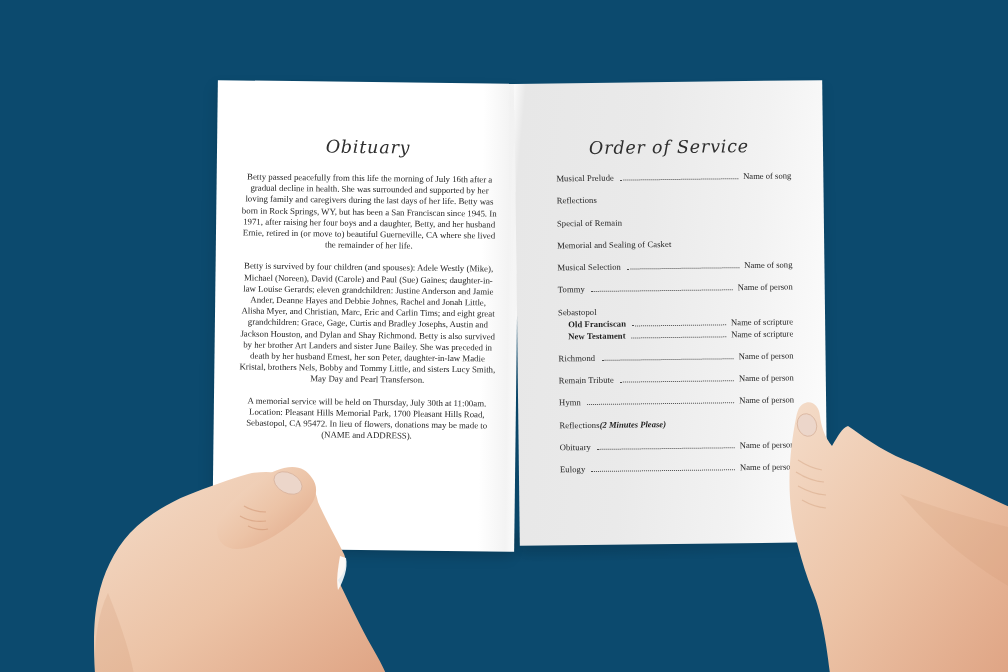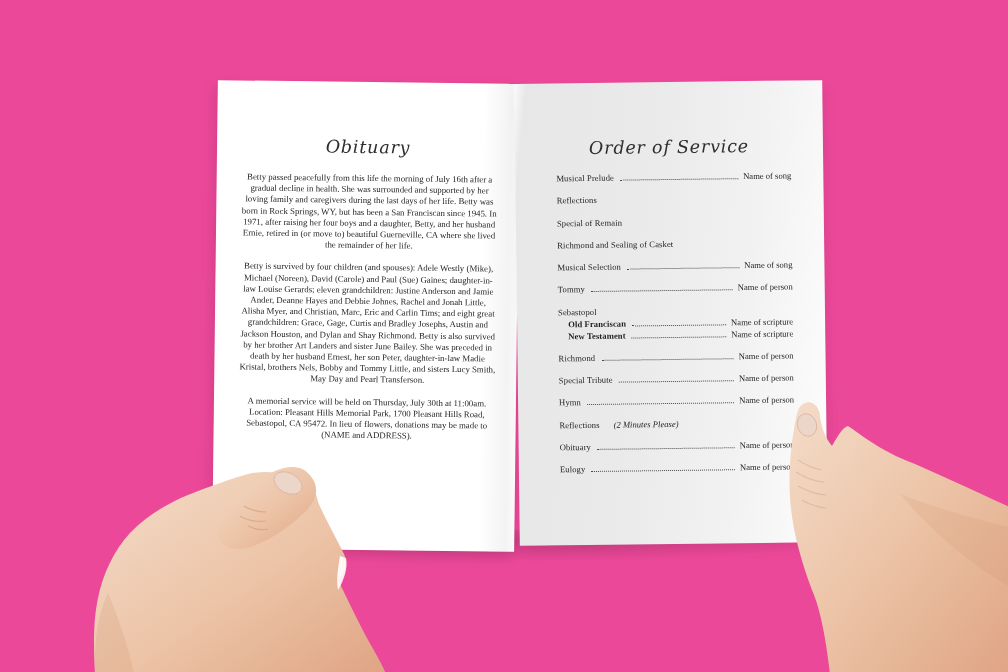--- a/index.html
+++ b/index.html
@@ -1,19 +1,19 @@
 <!DOCTYPE html>
 <html><head>
 <meta charset="utf-8">
 <style>
   html, body { margin:0; padding:0; background:#ffffff; }
   body { width:1008px; height:672px; position:relative; overflow:hidden;
          font-family:"Liberation Serif", serif; }
 
-  .stage { position:absolute; left:0; top:0; width:1008px; height:672px; background:#ec4899; }
+  .stage { position:absolute; left:0; top:0; width:1008px; height:672px; background:#0c4a6e; }
 
   
   .booklet { position:absolute; left:215px; top:82px; width:610px; height:472px; }
 
   .booklet-shadow { position:absolute; left:10px; top:448px; width:600px; height:34px;
        background:radial-gradient(ellipse at 50% 30%, rgba(0,0,0,0.13), rgba(0,0,0,0.0) 68%); }
 
   .page { position:absolute; top:0; }
   .page-left { left:0; width:302px; height:468px;
        background:linear-gradient(90deg,#ffffff 0%, #ffffff 88%, #f3f3f3 97%, #fbfbfb 100%);
@@ -38,21 +38,21 @@
   .os-row  { display:flex; align-items:baseline; font-size:8.6px; line-height:9.5px;
        margin-bottom:12.8px; }
   .os-row.group { margin-bottom:2.4px; }
   .os-row.sub   { margin:0 0 2.4px 10px; }
   .os-row.sub:last-of-type { }
   .os-label { font-weight:400; white-space:nowrap; letter-spacing:0.1px; }
   .os-row.sub .os-label { font-weight:700; }
   .os-leader { flex:1 1 auto; min-width:12px; border-bottom:1.5px dotted #4a4a4a;
        margin:0 5px 1.5px 6px; }
   .os-value { white-space:nowrap; font-weight:400; color:#242424; }
-  .os-note  { font-style:italic; margin-left:14px; font-weight:400; }
+  .os-note  { font-style:italic; font-weight:700; }
   .os-spacer-after-sub { height:10.4px; }
 
   
   .hand { position:absolute; pointer-events:none; }
   .hand-left  { left:88px;  top:428px; width:320px; height:246px; }
   .hand-right { left:770px; top:398px; width:242px; height:276px; }
 </style>
 </head>
 <body>
 
@@ -78,21 +78,21 @@
             <span class="os-leader"></span>
             <span class="os-value">Name of song</span>
           </div>
           <div class="os-row">
             <span class="os-label">Reflections</span>
           </div>
           <div class="os-row">
             <span class="os-label">Special of Remain</span>
           </div>
           <div class="os-row">
-            <span class="os-label">Richmond and Sealing of Casket</span>
+            <span class="os-label">Memorial and Sealing of Casket</span>
           </div>
           <div class="os-row">
             <span class="os-label">Musical Selection</span>
             <span class="os-leader"></span>
             <span class="os-value">Name of song</span>
           </div>
           <div class="os-row">
             <span class="os-label">Tommy</span>
             <span class="os-leader"></span>
             <span class="os-value">Name of person</span>
@@ -110,21 +110,21 @@
             <span class="os-leader"></span>
             <span class="os-value">Name of scripture</span>
           </div>
           <div class="os-spacer-after-sub"></div>
           <div class="os-row">
             <span class="os-label">Richmond</span>
             <span class="os-leader"></span>
             <span class="os-value">Name of person</span>
           </div>
           <div class="os-row">
-            <span class="os-label">Special Tribute</span>
+            <span class="os-label">Remain Tribute</span>
             <span class="os-leader"></span>
             <span class="os-value">Name of person</span>
           </div>
           <div class="os-row">
             <span class="os-label">Hymn</span>
             <span class="os-leader"></span>
             <span class="os-value">Name of person</span>
           </div>
           <div class="os-row">
             <span class="os-label">Reflections</span>

